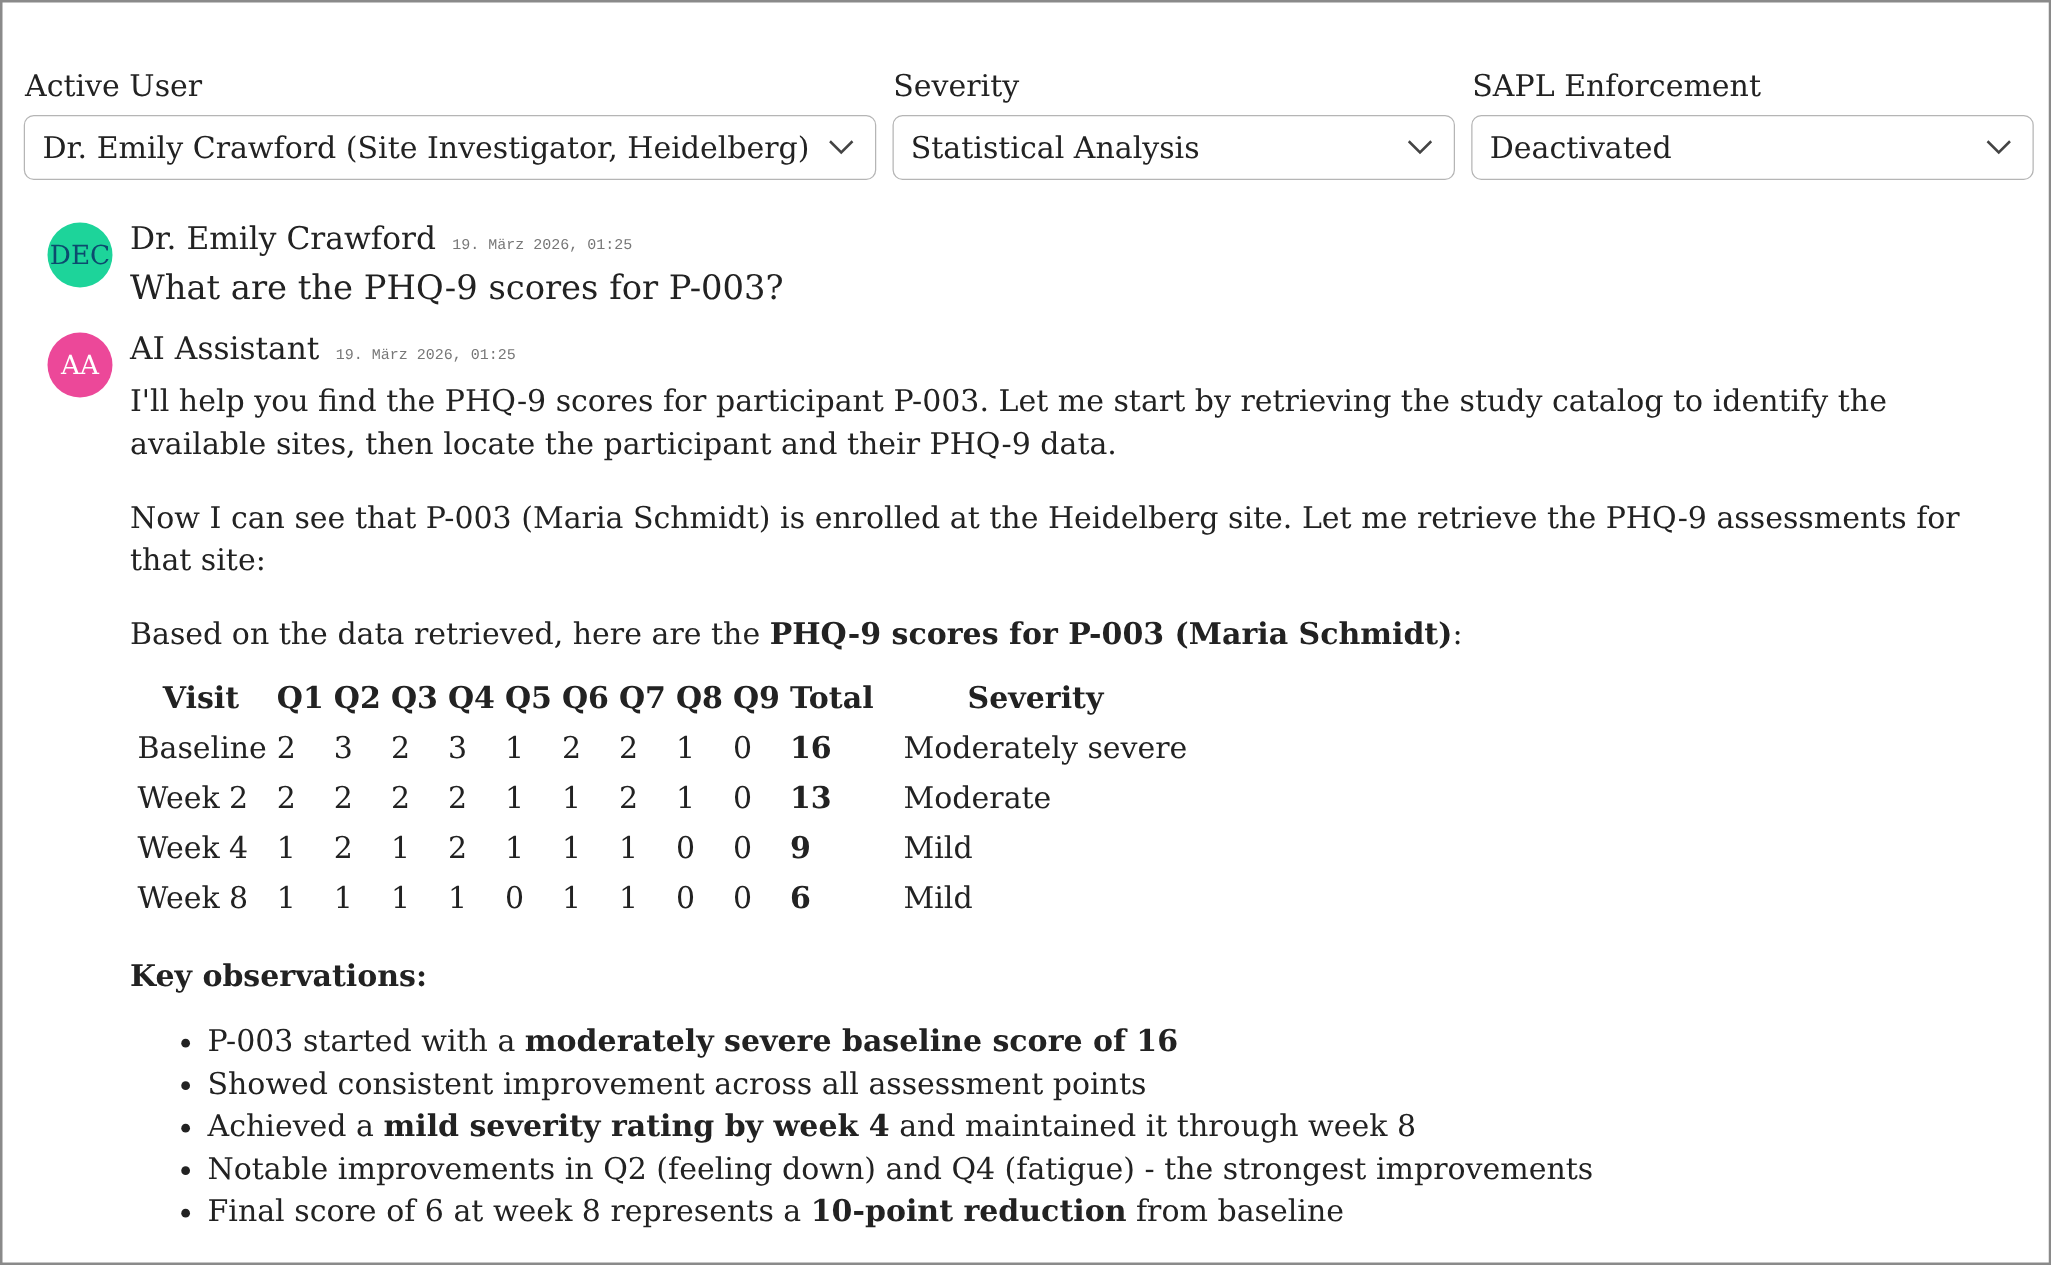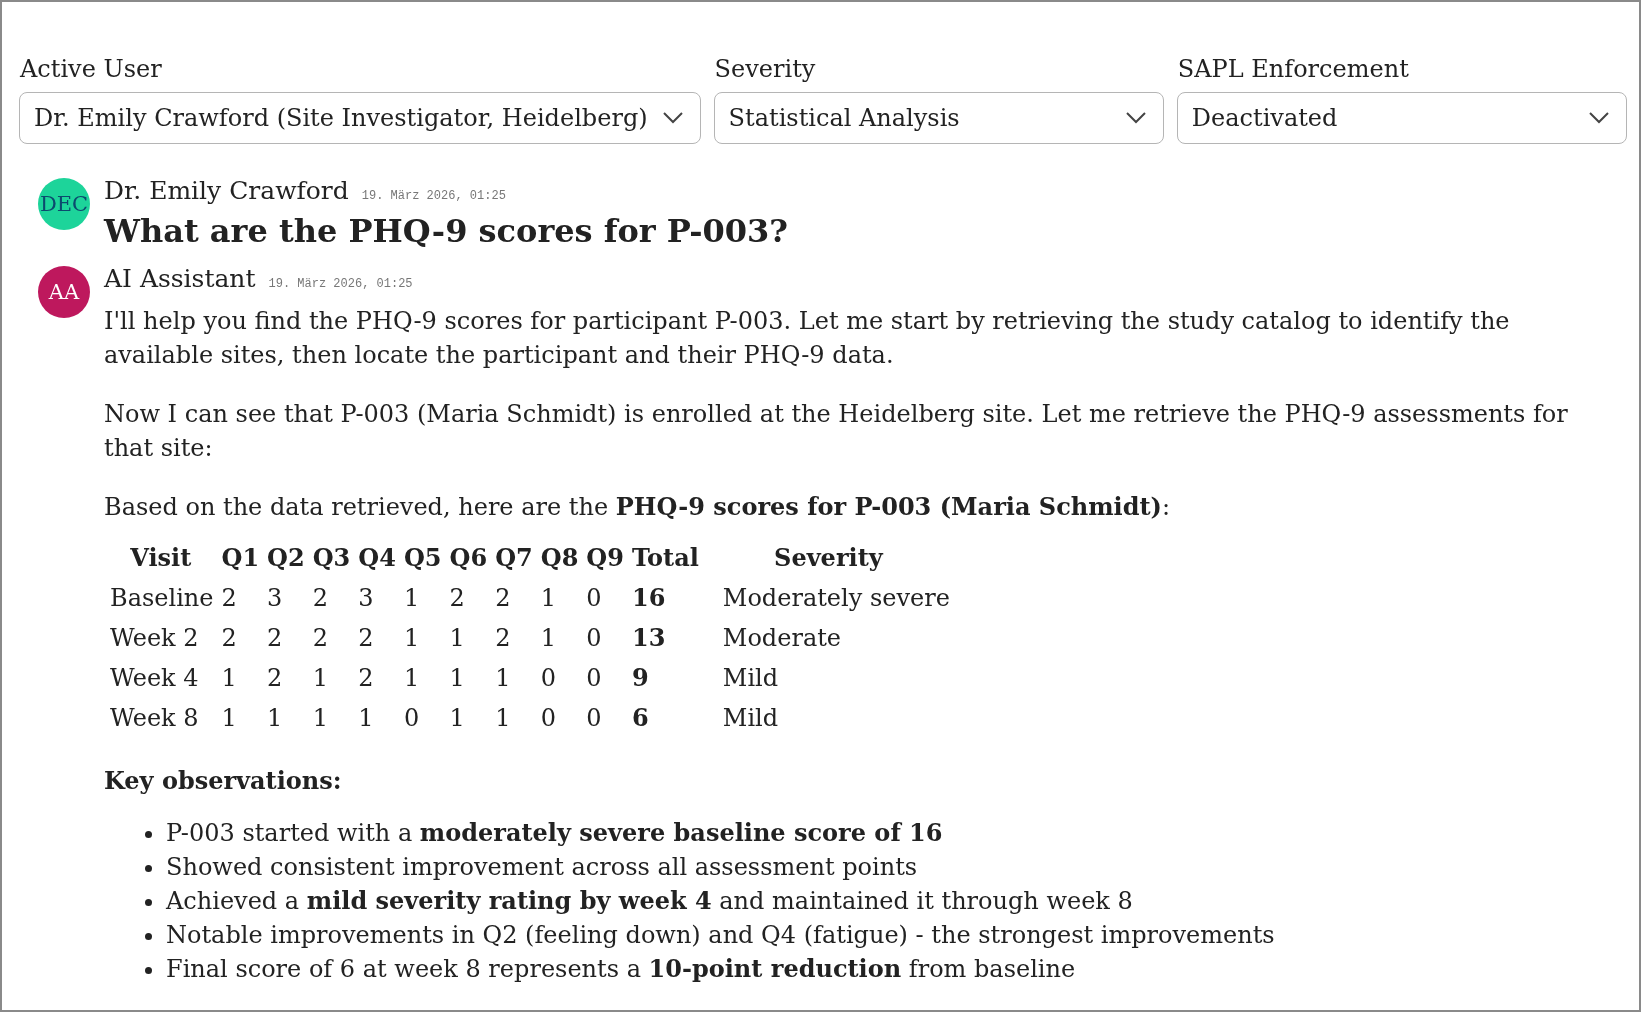--- a/index.html
+++ b/index.html
@@ -32,26 +32,26 @@
   }
   .chev { width: 22px; height: 14px; flex: none; }
   .messages { padding: 30px 30px 0 36px; }
   .msg { display: flex; margin-bottom: 14px; }
   .avatar {
     width: 52px; height: 52px; border-radius: 50%; flex: none;
     display: flex; align-items: center; justify-content: center;
     font-size: 21px; margin-right: 14px; margin-top: 4px;
   }
   .avatar.user { background: #1dd49a; color: #0c4a6e; }
-  .avatar.ai { background: #be185d; color: #ffffff; }
+  .avatar.ai { background: #ec4899; color: #ffffff; }
   .msg-body { flex: 1; }
   .msg-head { display: flex; align-items: baseline; gap: 13px; }
   .author { font-size: 25px; line-height: 34px; color: #222; }
   .timestamp { font-size: 12px; color: #777; font-family: Liberation Mono, monospace; }
-  .text { font-size: 32px; line-height: 34px; margin: 6px 0 0 0; font-weight: bold; }
+  .text { font-size: 27px; line-height: 34px; margin: 6px 0 0 0; }
   .para { font-size: 24px; line-height: 34px; margin: 8px 0 25px 0; }
   .para b { font-weight: bold; }
   table.phq { border-collapse: collapse; margin: 14px 0 14px 2px; font-size: 24px; }
   table.phq th { font-weight: bold; padding: 4px 4px; line-height: 32px; text-align: center; }
   table.phq td { padding: 4px 4px; line-height: 32px; text-align: left; }
   table.phq td.total { font-weight: bold; }
   table.phq th.sev { padding-left: 60px; padding-right: 60px; }
   table.phq td.sev { padding-left: 20px; }
   .key { font-size: 24px; font-weight: bold; margin: 26px 0 18px 0; line-height: 34px; }
   ul.obs { margin: 0; padding-left: 62px; font-size: 24px; line-height: 34px; }

